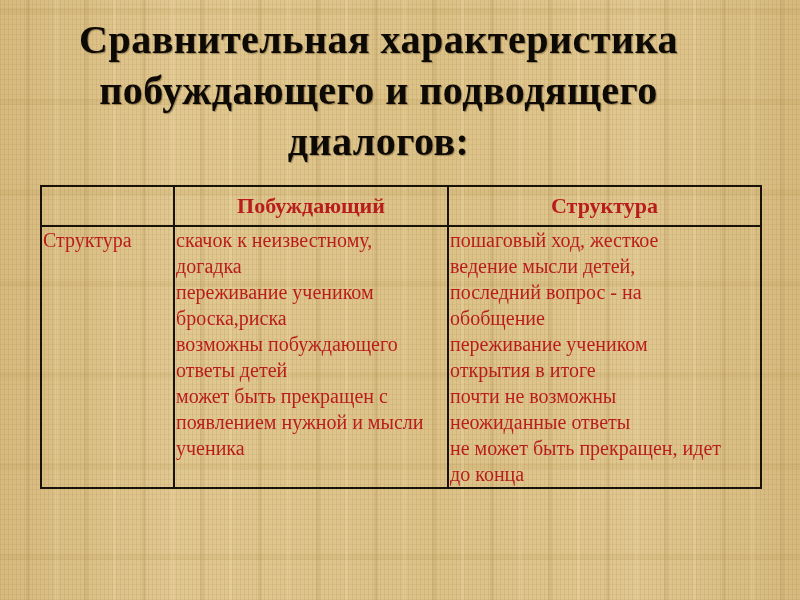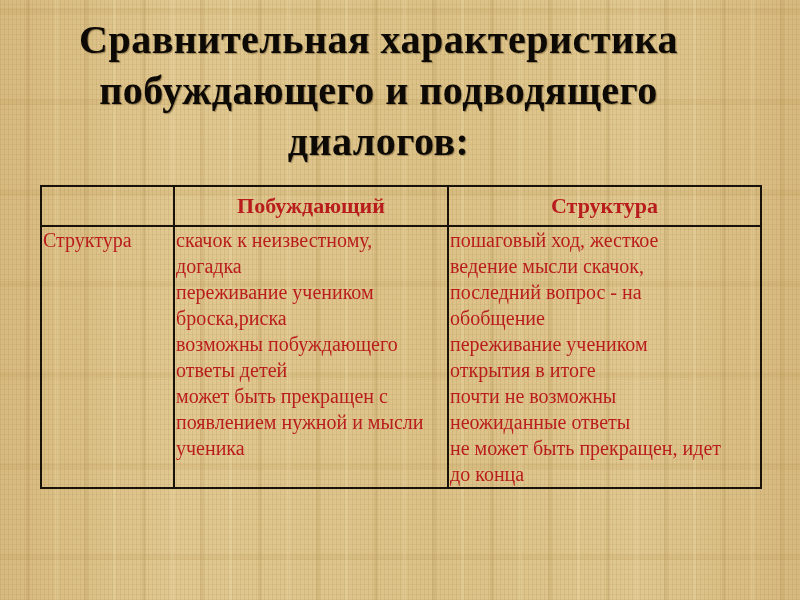--- a/index.html
+++ b/index.html
@@ -98,21 +98,21 @@
         <td>скачок к неизвестному,
 догадка
 переживание учеником
 броска,риска
 возможны побуждающего
 ответы детей
 может быть прекращен с
 появлением нужной и мысли
 ученика</td>
         <td>пошаговый ход, жесткое
-ведение мысли скачок,
+ведение мысли детей,
 последний вопрос - на
 обобщение
 переживание учеником
 открытия в итоге
 почти не возможны
 неожиданные ответы
 не может быть прекращен, идет
 до конца</td>
       </tr>
     </tbody>

